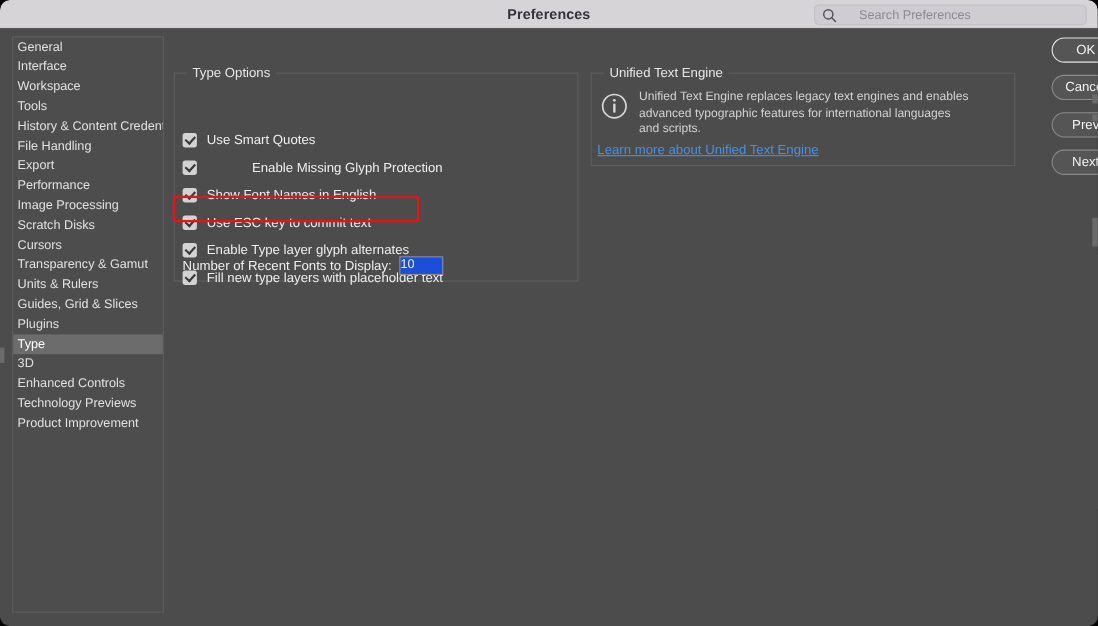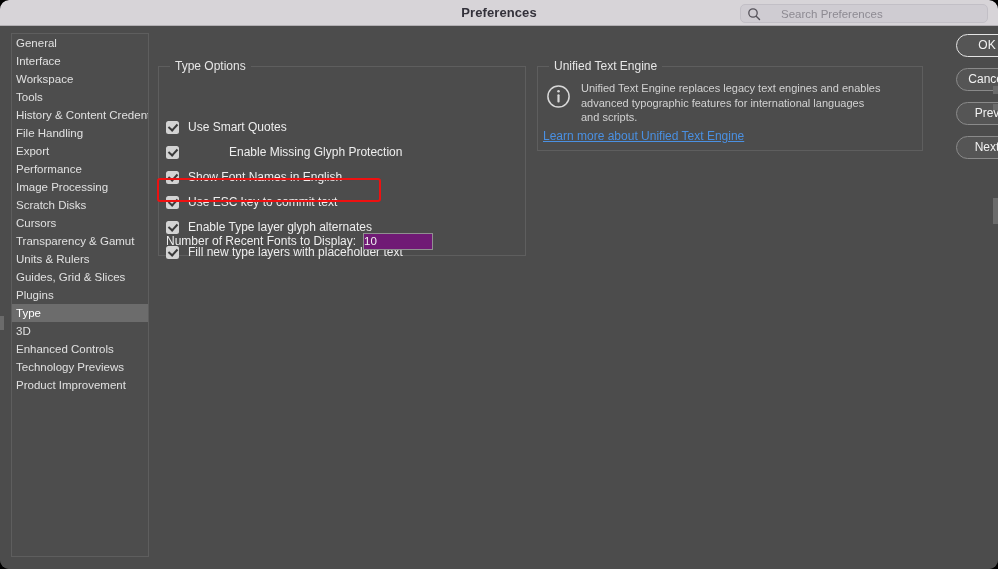--- a/index.html
+++ b/index.html
@@ -145,22 +145,22 @@
   #recent-row {
     position: absolute;
     left: 7px; top: 164px;
     height: 20px;
     display: flex;
     align-items: center;
   }
   #recent-label { font-size: 12px; color: #eeeeee; white-space: nowrap; }
   #recent-input {
     margin-left: 7px;
-    width: 70px; height: 17px;
-    background: #701a75;
+    width: 40px; height: 17px;
+    background: #1d4ed8;
     border: 1px solid #909090;
     color: #f0f0f0;
     font-family: "Liberation Sans", sans-serif;
     font-size: 11.5px;
     padding: 0 0;
     outline: none;
   }
 
   
   #red-highlight {

